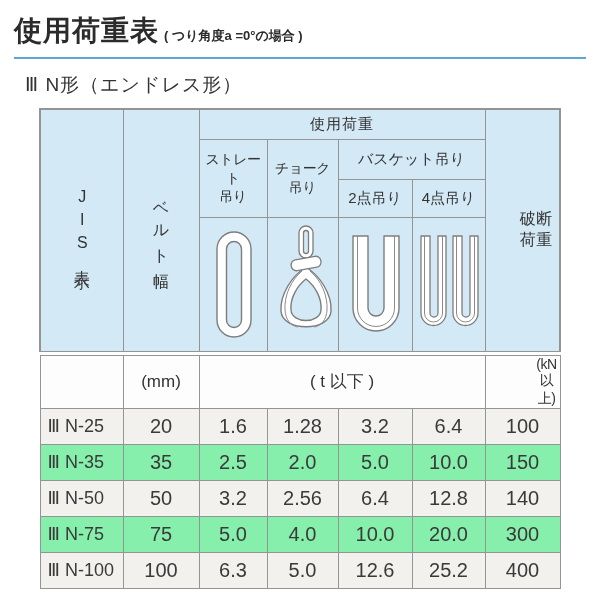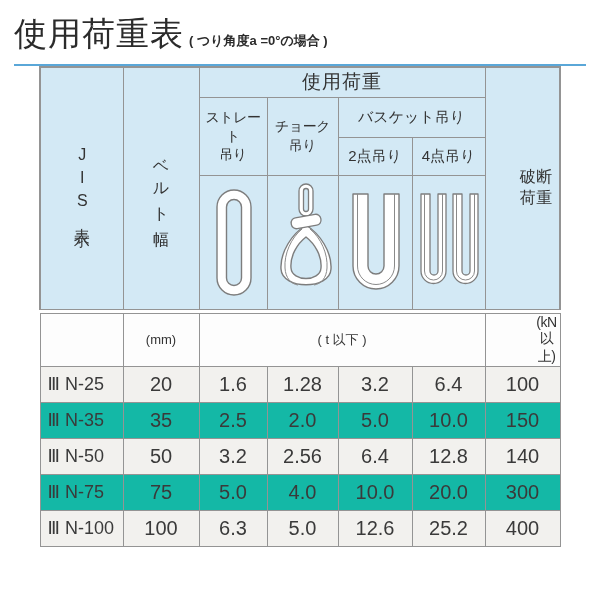--- a/index.html
+++ b/index.html
@@ -6,21 +6,21 @@
   html,body { margin:0; padding:0; }
   body {
     width:600px; height:600px; background:#ffffff;
     font-family:"Liberation Sans","DejaVu Sans",sans-serif;
     color:#333333;
   }
   .wrap { padding:12px 14px 0 14px; }
 
   
   .title-row { border-bottom:2px solid #5aa7d8; padding-bottom:7px; }
-  .page-title { display:inline; font-size:33px; font-weight:normal; color:#2b2b2b; letter-spacing:1px; }
+  .page-title { display:inline; font-size:28px; font-weight:bold; color:#2b2b2b; letter-spacing:1px; }
   .title-note { font-size:13px; font-weight:bold; color:#2b2b2b; margin-left:5px; }
 
   .section-heading { font-size:19px; font-weight:500; color:#333; margin:13px 0 10px 11px; letter-spacing:1px; }
 
   
   table.load-table {
     border-collapse:collapse; table-layout:fixed;
     width:520px; margin-left:25px;
   }
   td { border:1px solid #949494; padding:0; text-align:center; vertical-align:middle; overflow:hidden; }
@@ -31,53 +31,54 @@
   tr.r-illus  { height:133px; }
   tr.spacer   { height:4px; }
   tr.r-units  { height:34px; }
   tr.data     { height:36px; }
 
   .hd { background:#d3e9f5; }
   tr.r-top > td { border-top-width:2px; }
   td.edge-l { border-left-width:2px; }
   td.edge-r { border-right-width:2px; }
 
-  .use-load { font-size:19px; letter-spacing:1px; }
+  .use-load { font-size:15px; letter-spacing:1px; }
   .break-load { font-size:16px; letter-spacing:0.5px;padding-left:28px; }
   .vert {
     display:inline-block;
     writing-mode:vertical-rl; text-orientation:upright;
     font-size:16px; letter-spacing:6px; line-height:1;
   }
   .pre { white-space:pre-line; font-size:14px; line-height:1.35; letter-spacing:-0.5px; }
   .hitch { font-size:15px; letter-spacing:0; }
 
   tr.spacer td { border:none; border-top:1px solid #949494; border-bottom:1px solid #949494; background:#ffffff; }
 
-  tr.r-units td { background:#fdfdfd; font-size:13px; }
+  tr.r-units td { background:#fdfdfd; font-size:17px; }
   tr.r-units td.small { font-size:14px; letter-spacing:-0.5px;padding-left:48px; }
 
   tr.data td { font-size:20px; color:#3a3a3a; }
   tr.data td.jis { text-align:left; padding-left:7px; font-size:18px; letter-spacing:0; }
   tr.data.alt td { background:#f2f1ee; }
-  tr.data.plain td { background:#14b8a6; }
+  tr.data.plain td { background:#86efac; }
 
   .illus svg { display:block; margin:0 auto; }
 
   .footnote { font-size:15px; color:#333; margin:13px 0 0 25px; letter-spacing:0.5px; }
 </style>
 </head>
 <body>
 
 <div class="wrap">
 
   <div class="title-row">
     <h1 class="page-title">使用荷重表</h1><span class="title-note">( つり角度a =0°の場合 )</span>
   </div>
 
+  <div class="section-heading">Ⅲ N形（エンドレス形）</div>
 
   <table class="load-table">
     <colgroup>
       <col style="width:83px">
         <col style="width:76px">
         <col style="width:68px">
         <col style="width:71px">
       <col style="width:74px">
         <col style="width:73px">
         <col style="width:75px">

